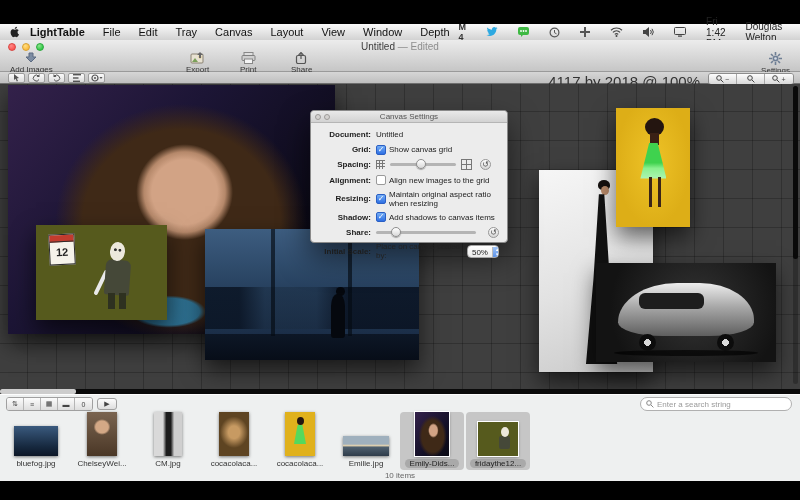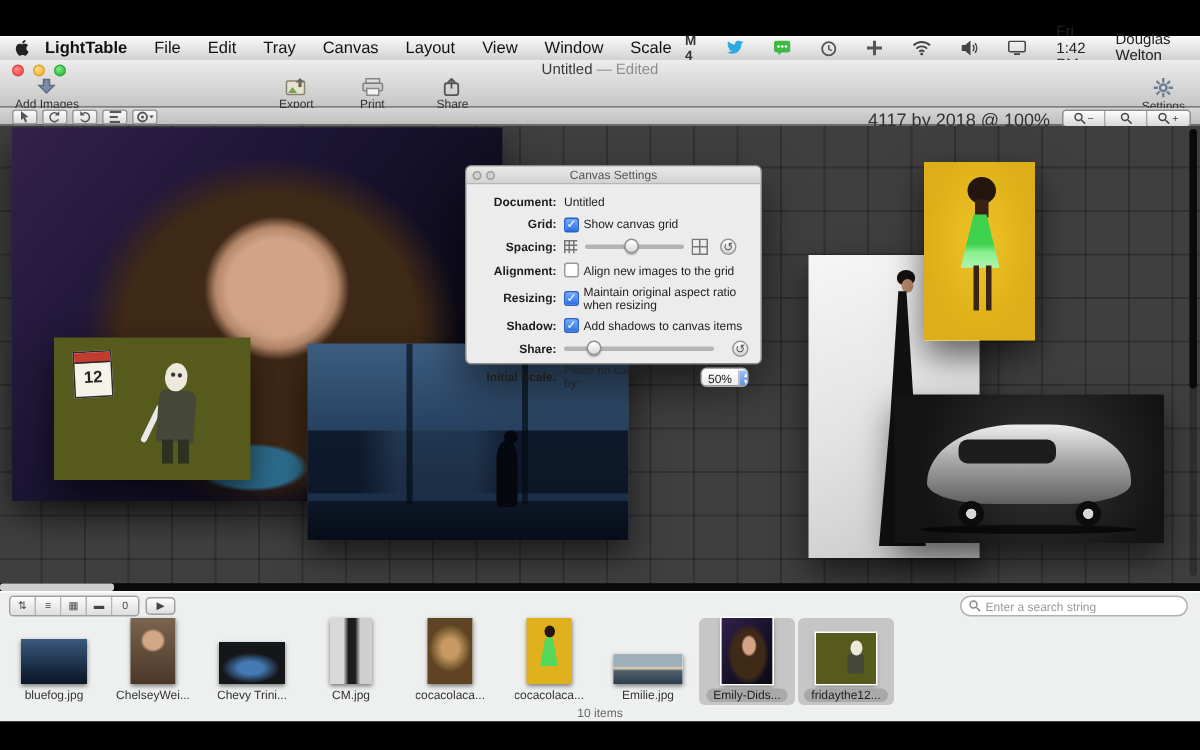--- a/index.html
+++ b/index.html
@@ -32,21 +32,21 @@
     font-size:8px;color:#333;cursor:default;}
   .tbtn svg{display:block;}
 
   
   .zoombar{position:absolute;top:72px;left:0;width:800px;height:12px;
     background:linear-gradient(#d6d6d6,#bfbfbf);border-bottom:1px solid #6e6e6e;}
   .toolstrip{position:absolute;left:8px;top:1px;display:flex;gap:3px;}
   .tool{width:17px;height:10px;border:1px solid #9c9c9c;border-radius:2px;
     background:linear-gradient(#fbfbfb,#dcdcdc);display:flex;align-items:center;justify-content:center;}
   .tool svg{display:block;}
-  .dim-text{position:absolute;right:100px;top:1px;font-size:12px;color:#333;text-align:right;}
+  .dim-text{position:absolute;right:100px;top:1px;font-size:15px;color:#333;text-align:right;}
   .zoomseg{position:absolute;right:6px;top:1px;display:flex;border:1px solid #8d8d8d;border-radius:3px;overflow:hidden;}
   .zoomseg .zbtn{width:28px;height:10px;background:linear-gradient(#fdfdfd,#d8d8d8);
     border-right:1px solid #a8a8a8;display:flex;align-items:center;justify-content:center;gap:1px;
     font-size:7px;color:#444;}
   .zoomseg .zbtn:last-child{border-right:none;}
 
   
   .canvas{position:absolute;top:84px;left:0;width:800px;height:305px;background:#3f3f3f;
     background-image:linear-gradient(to right,rgba(0,0,0,.22) 1px,transparent 1px),
                      linear-gradient(to bottom,rgba(0,0,0,.22) 1px,transparent 1px);
@@ -209,21 +209,21 @@
           </svg>
       </span>
       <span class="menu-app">LightTable</span>
       <span class="menu-item">File</span>
       <span class="menu-item">Edit</span>
       <span class="menu-item">Tray</span>
       <span class="menu-item">Canvas</span>
       <span class="menu-item">Layout</span>
       <span class="menu-item">View</span>
       <span class="menu-item">Window</span>
-      <span class="menu-item">Scale</span>
+      <span class="menu-item">Depth</span>
     </div>
     <div class="right">
       <span class="m4">M 4</span>
       <span class="mb-ico">
         <svg width="12" height="10" viewBox="0 0 12 10">
             <path fill="#2da9e1" d="M11.5.9c-.4.2-.8.3-1.3.4.5-.3.8-.7 1-1.2-.4.3-.9.5-1.4.6C9.4.3 8.8 0 8.2 0 7 0 6 1 6 2.2c0 .2 0 .3.1.5C4.2 2.6 2.5 1.8 1.4.5c-.2.3-.3.7-.3 1.1 0 .8.4 1.4 1 1.8-.4 0-.7-.1-1-.3 0 1.1.8 2 1.8 2.2-.2.1-.4.1-.6.1H1.8c.3.9 1.1 1.5 2.1 1.5-.8.6-1.7 1-2.8 1H.5c1 .6 2.2 1 3.4 1 4.1 0 6.4-3.4 6.4-6.4v-.3c.5-.2.9-.6 1.2-1.2z"></path>
           </svg>
       </span>
       <span class="mb-ico">
         <svg width="11" height="10" viewBox="0 0 11 10">
@@ -569,24 +569,20 @@
     <div class="thumbrow">
       <div class="thumb-cell">
         <div class="timg t-bluefog"></div>
         <div class="tlabel">bluefog.jpg</div>
       </div>
       <div class="thumb-cell">
         <div class="timg t-chelsey"></div>
         <div class="tlabel">ChelseyWei...</div>
       </div>
       <div class="thumb-cell">
-        <div class="timg t-chevy"></div>
-        <div class="tlabel">Chevy Trini...</div>
-      </div>
-      <div class="thumb-cell">
         <div class="timg t-cm"></div>
         <div class="tlabel">CM.jpg</div>
       </div>
       <div class="thumb-cell">
         <div class="timg t-coble"></div>
         <div class="tlabel">cocacolaca...</div>
       </div>
       <div class="thumb-cell">
         <div class="timg t-cocacola"></div>
         <div class="tlabel">cocacolaca...</div>

